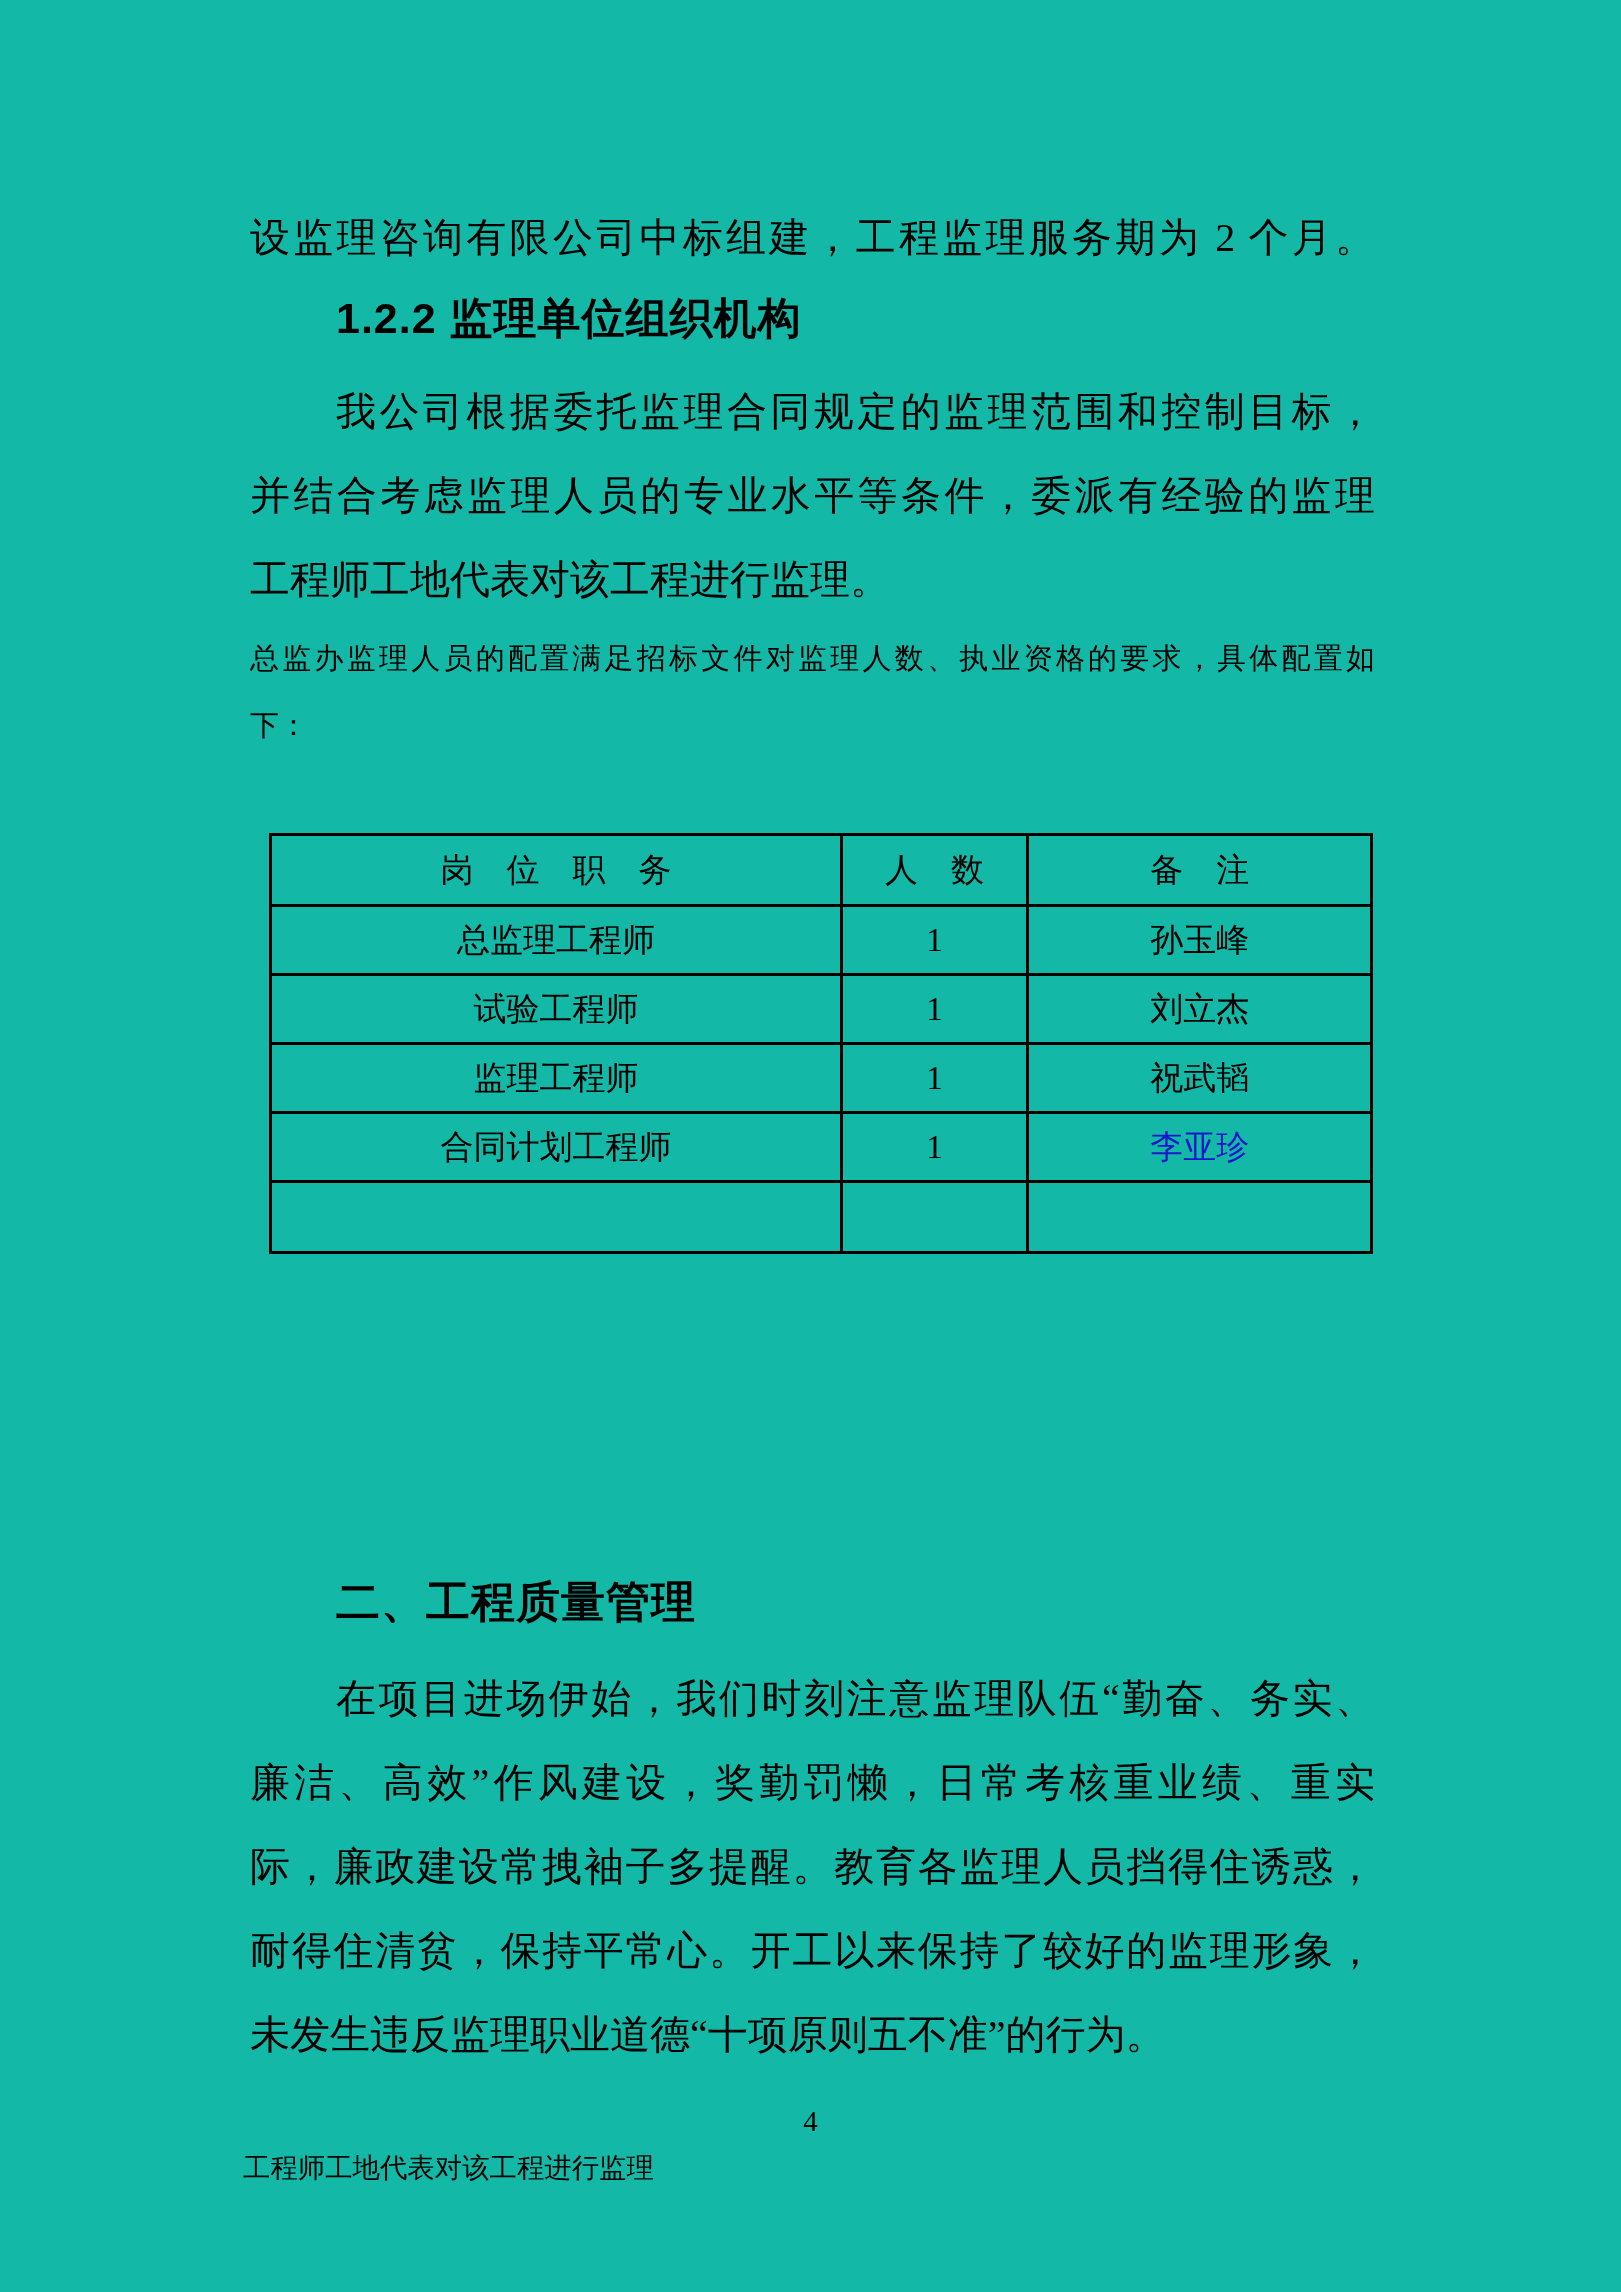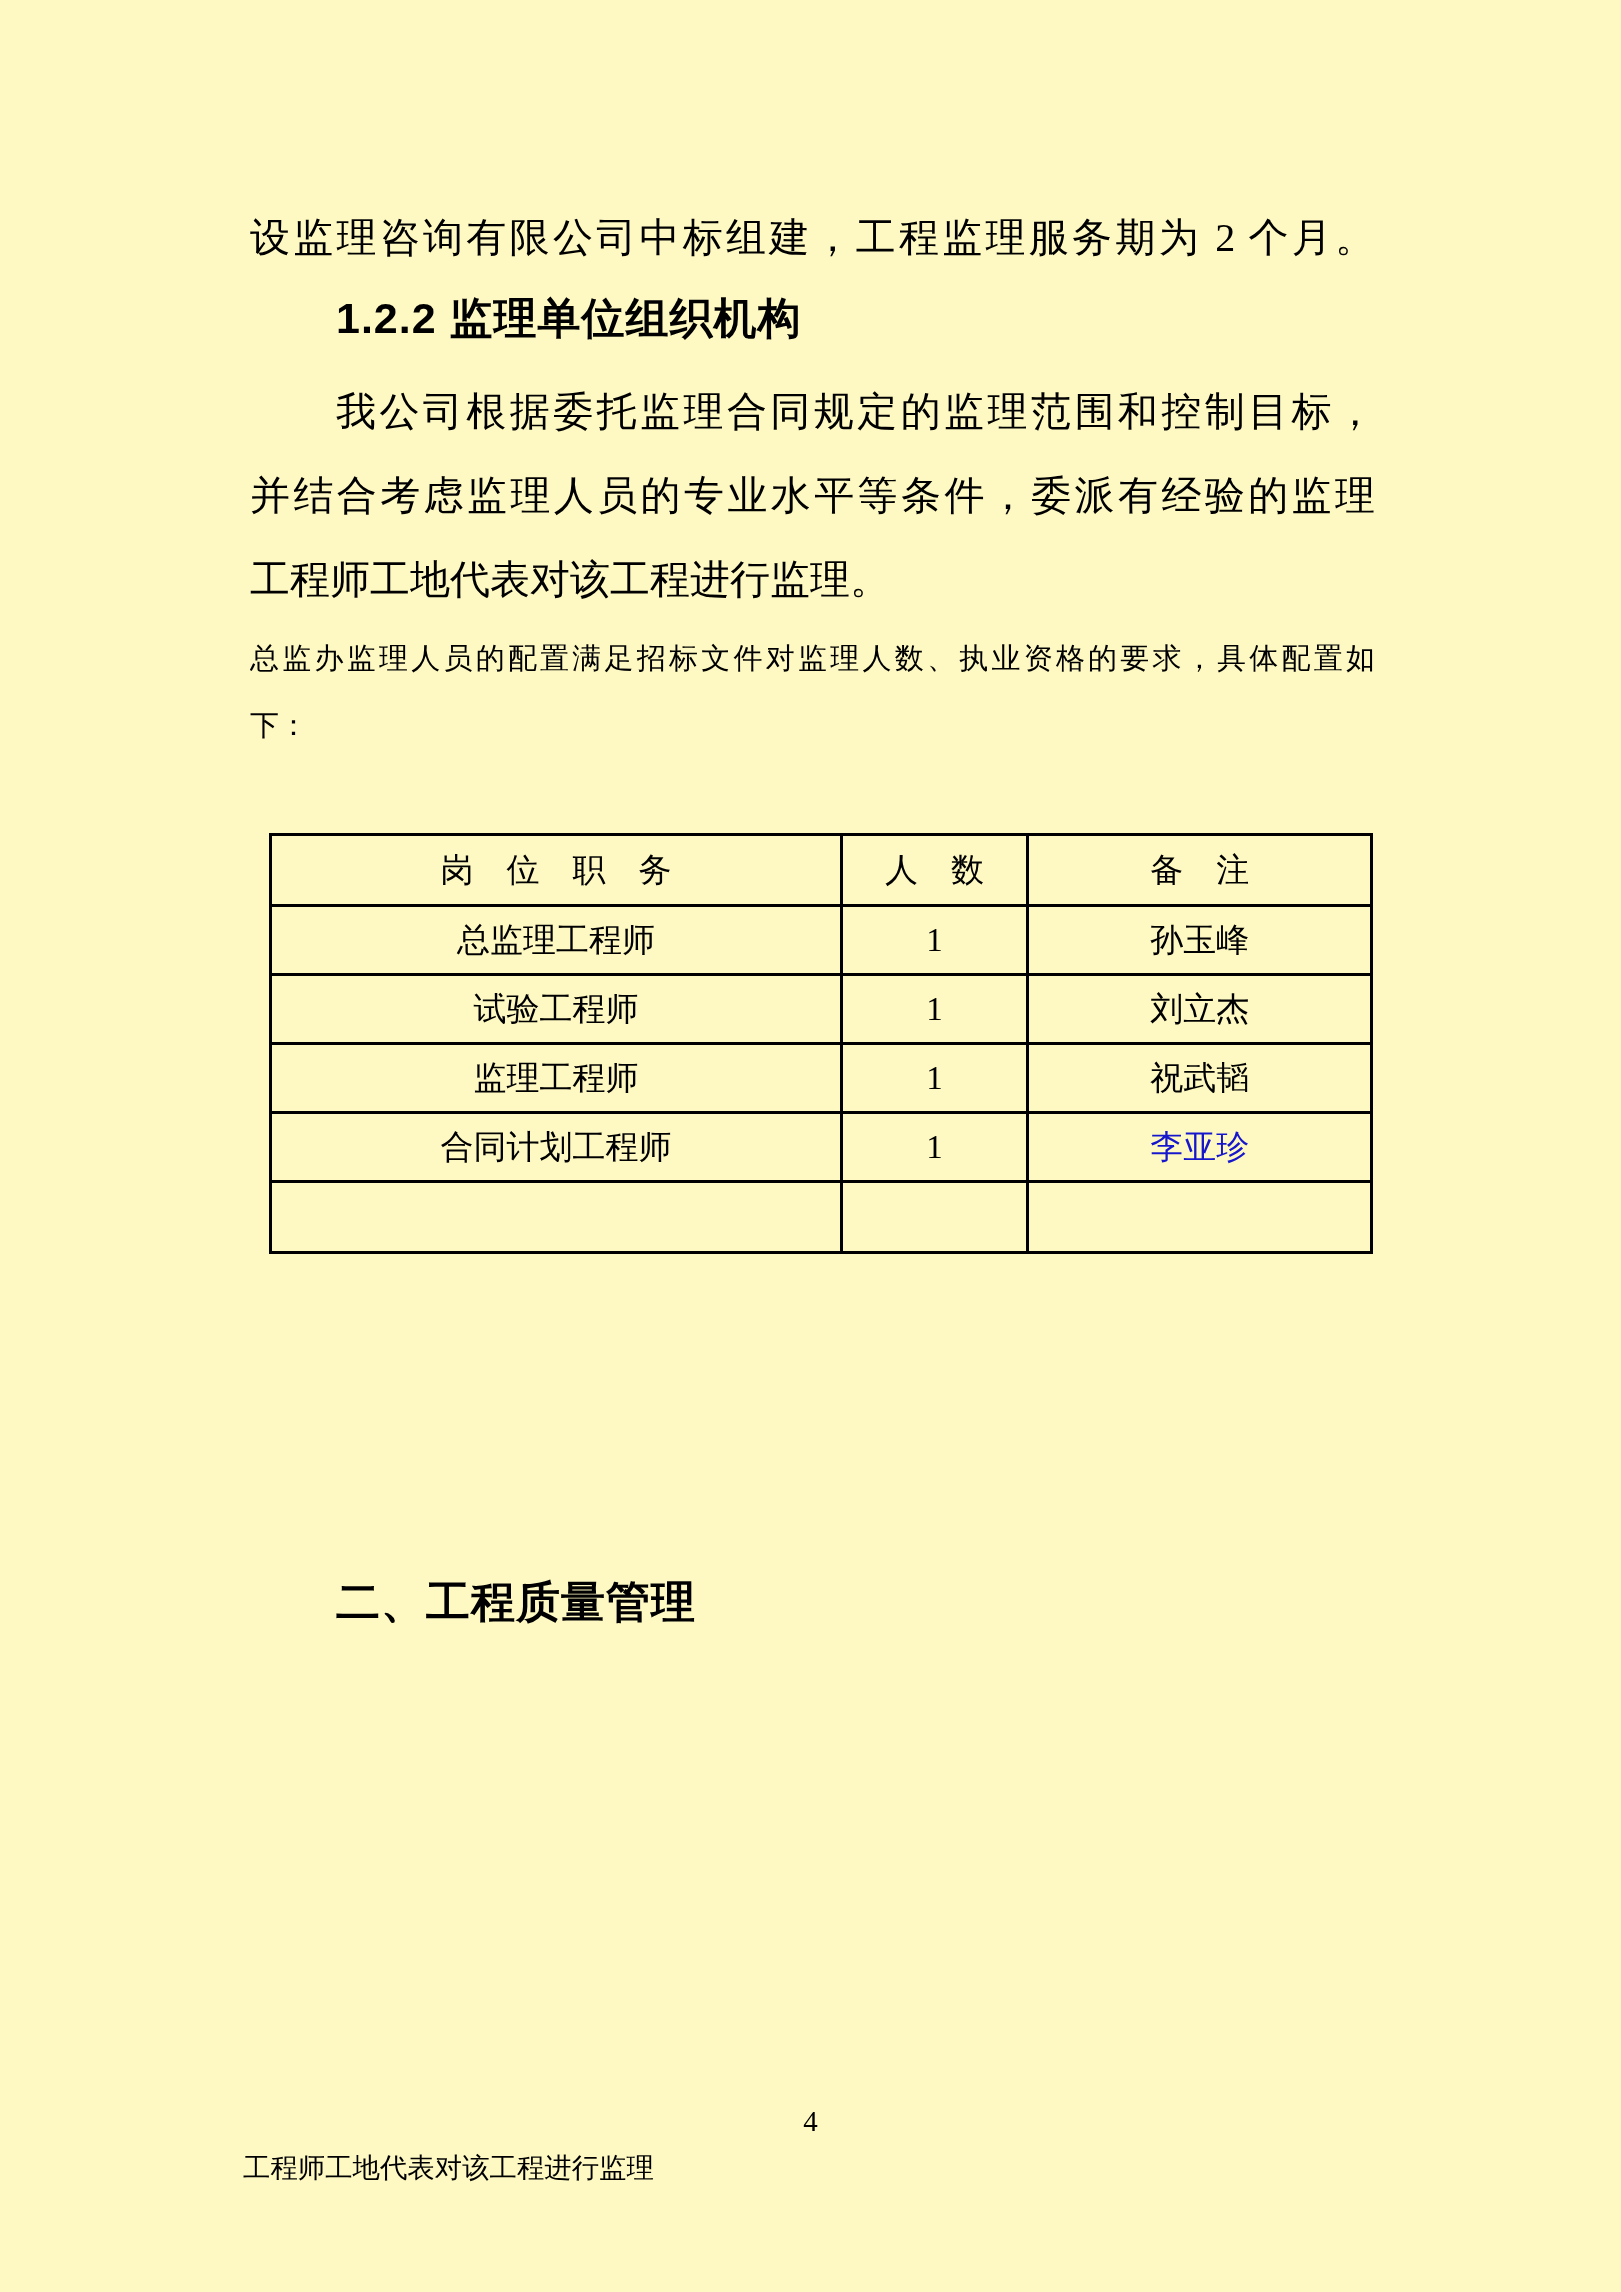--- a/index.html
+++ b/index.html
@@ -4,21 +4,21 @@
 <style>
   html, body {
     margin: 0;
     padding: 0;
     background: #ffffff;
   }
   .page {
     position: relative;
     width: 1621px;
     height: 2293px;
-    background: #fef9c3;
+    background: #14b8a6;
     overflow: hidden;
     font-family: "Liberation Serif", serif;
     color: #000000;
   }
   .block {
     position: absolute;
   }
   
   .bodyline {
     font-size: 40px;
@@ -148,19 +148,26 @@
       <tr class="empty">
         <td class="c1"></td>
         <td class="c2"></td>
         <td class="c3"></td>
       </tr>
     </tbody>
   </table>
 
   <div class="block heading" style="left:336px; top:1577px; font-size:44px;font-family:Liberation Mono, monospace;">二、工程质量管理</div>
 
+  <div class="block" style="left:250px; top:1657px; width:1125px;">
+    <div class="bodyline indent">在项目进场伊始，我们时刻注意监理队伍“勤奋、务实、</div>
+    <div class="bodyline">廉洁、高效”作风建设，奖勤罚懒，日常考核重业绩、重实</div>
+    <div class="bodyline">际，廉政建设常拽袖子多提醒。教育各监理人员挡得住诱惑，</div>
+    <div class="bodyline">耐得住清贫，保持平常心。开工以来保持了较好的监理形象，</div>
+    <div class="bodyline short">未发生违反监理职业道德“十项原则五不准”的行为。</div>
+  </div>
 
   <div class="block pagenum">4</div>
 
   <div class="block footer">工程师工地代表对该工程进行监理</div>
 
 </div>
 
 
 </body></html>

